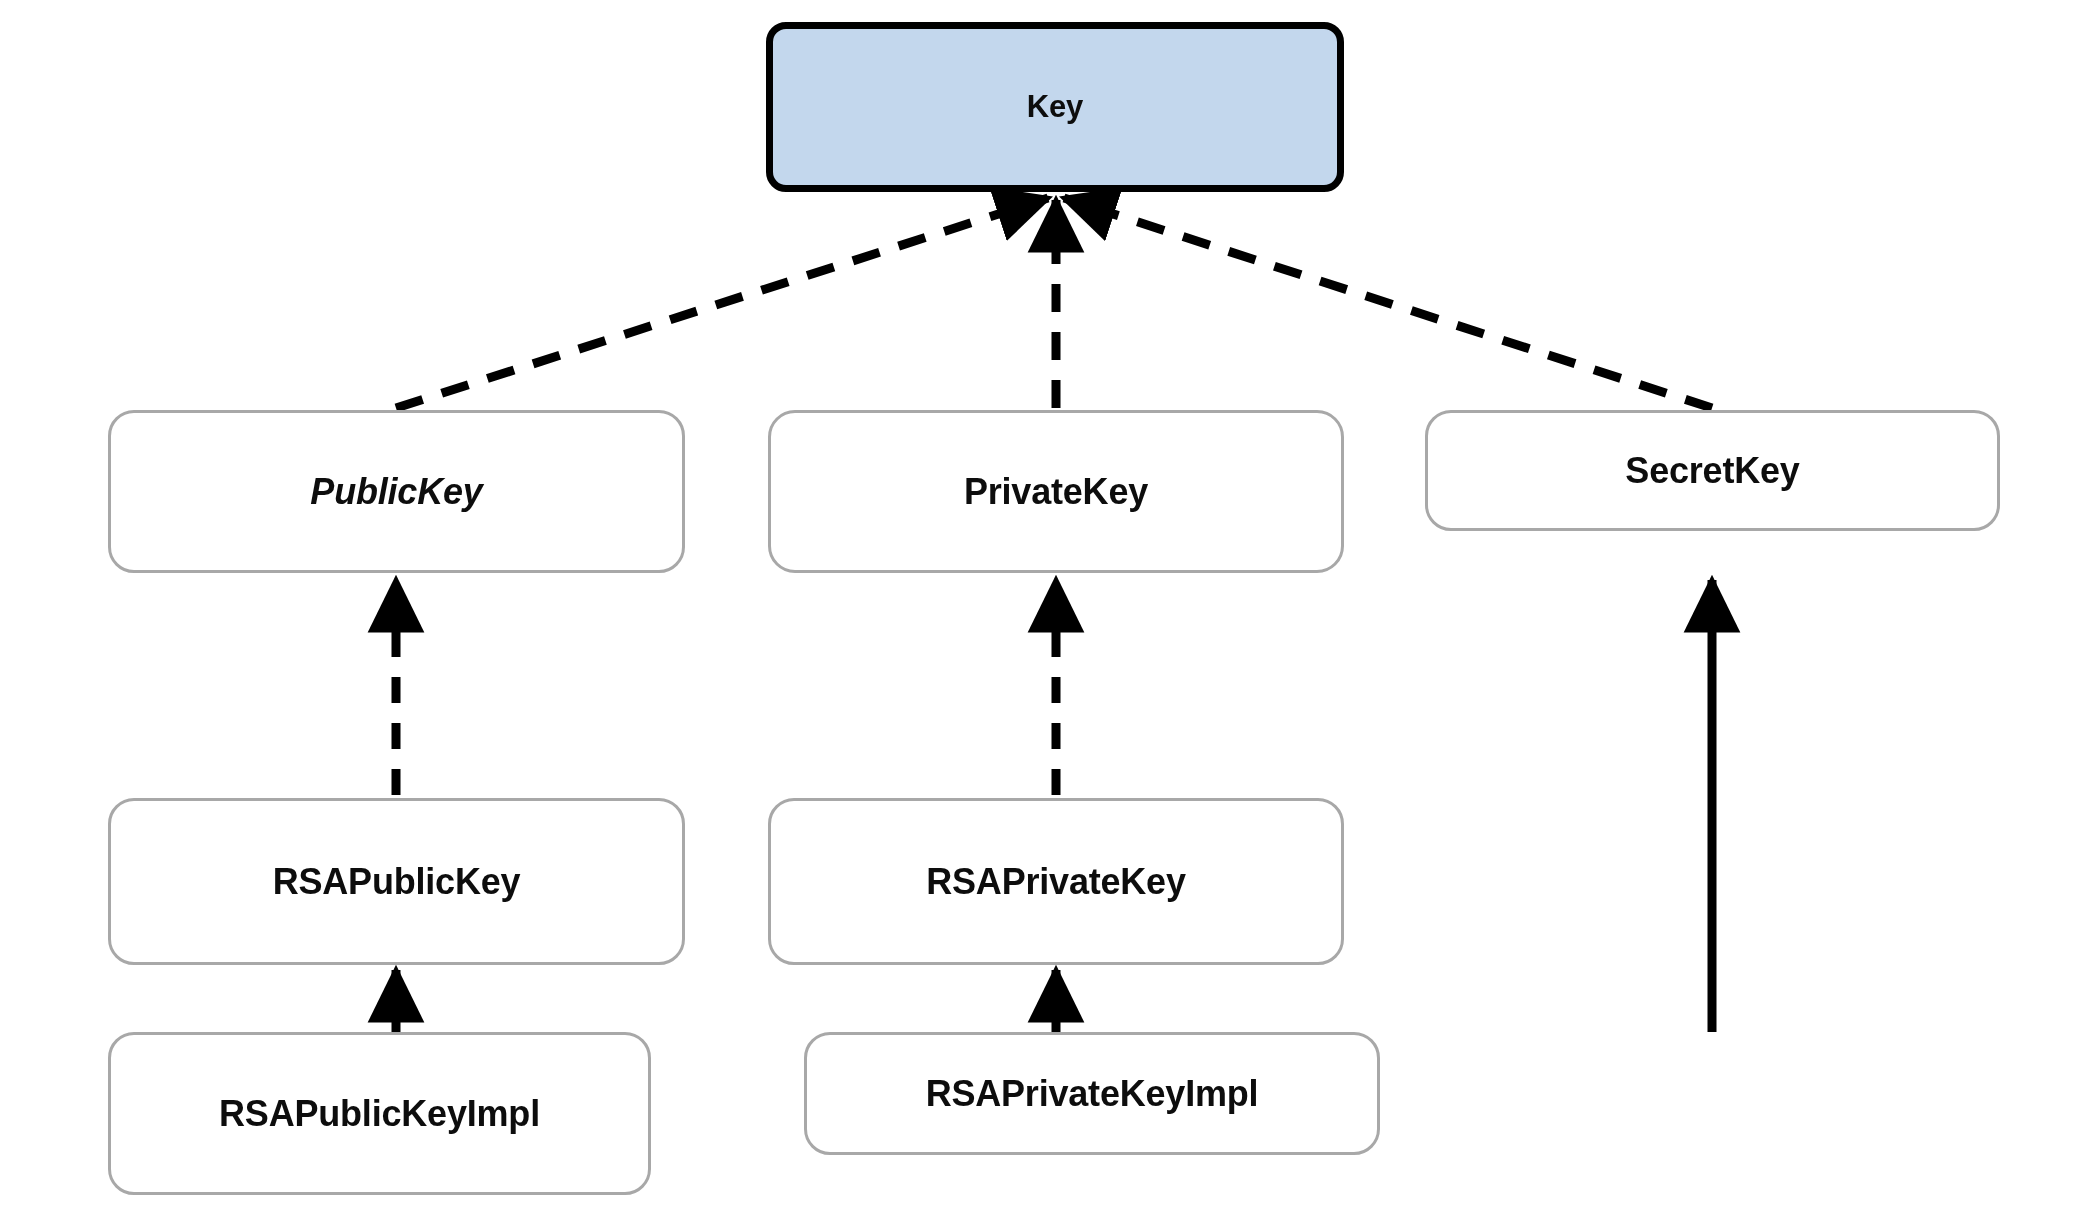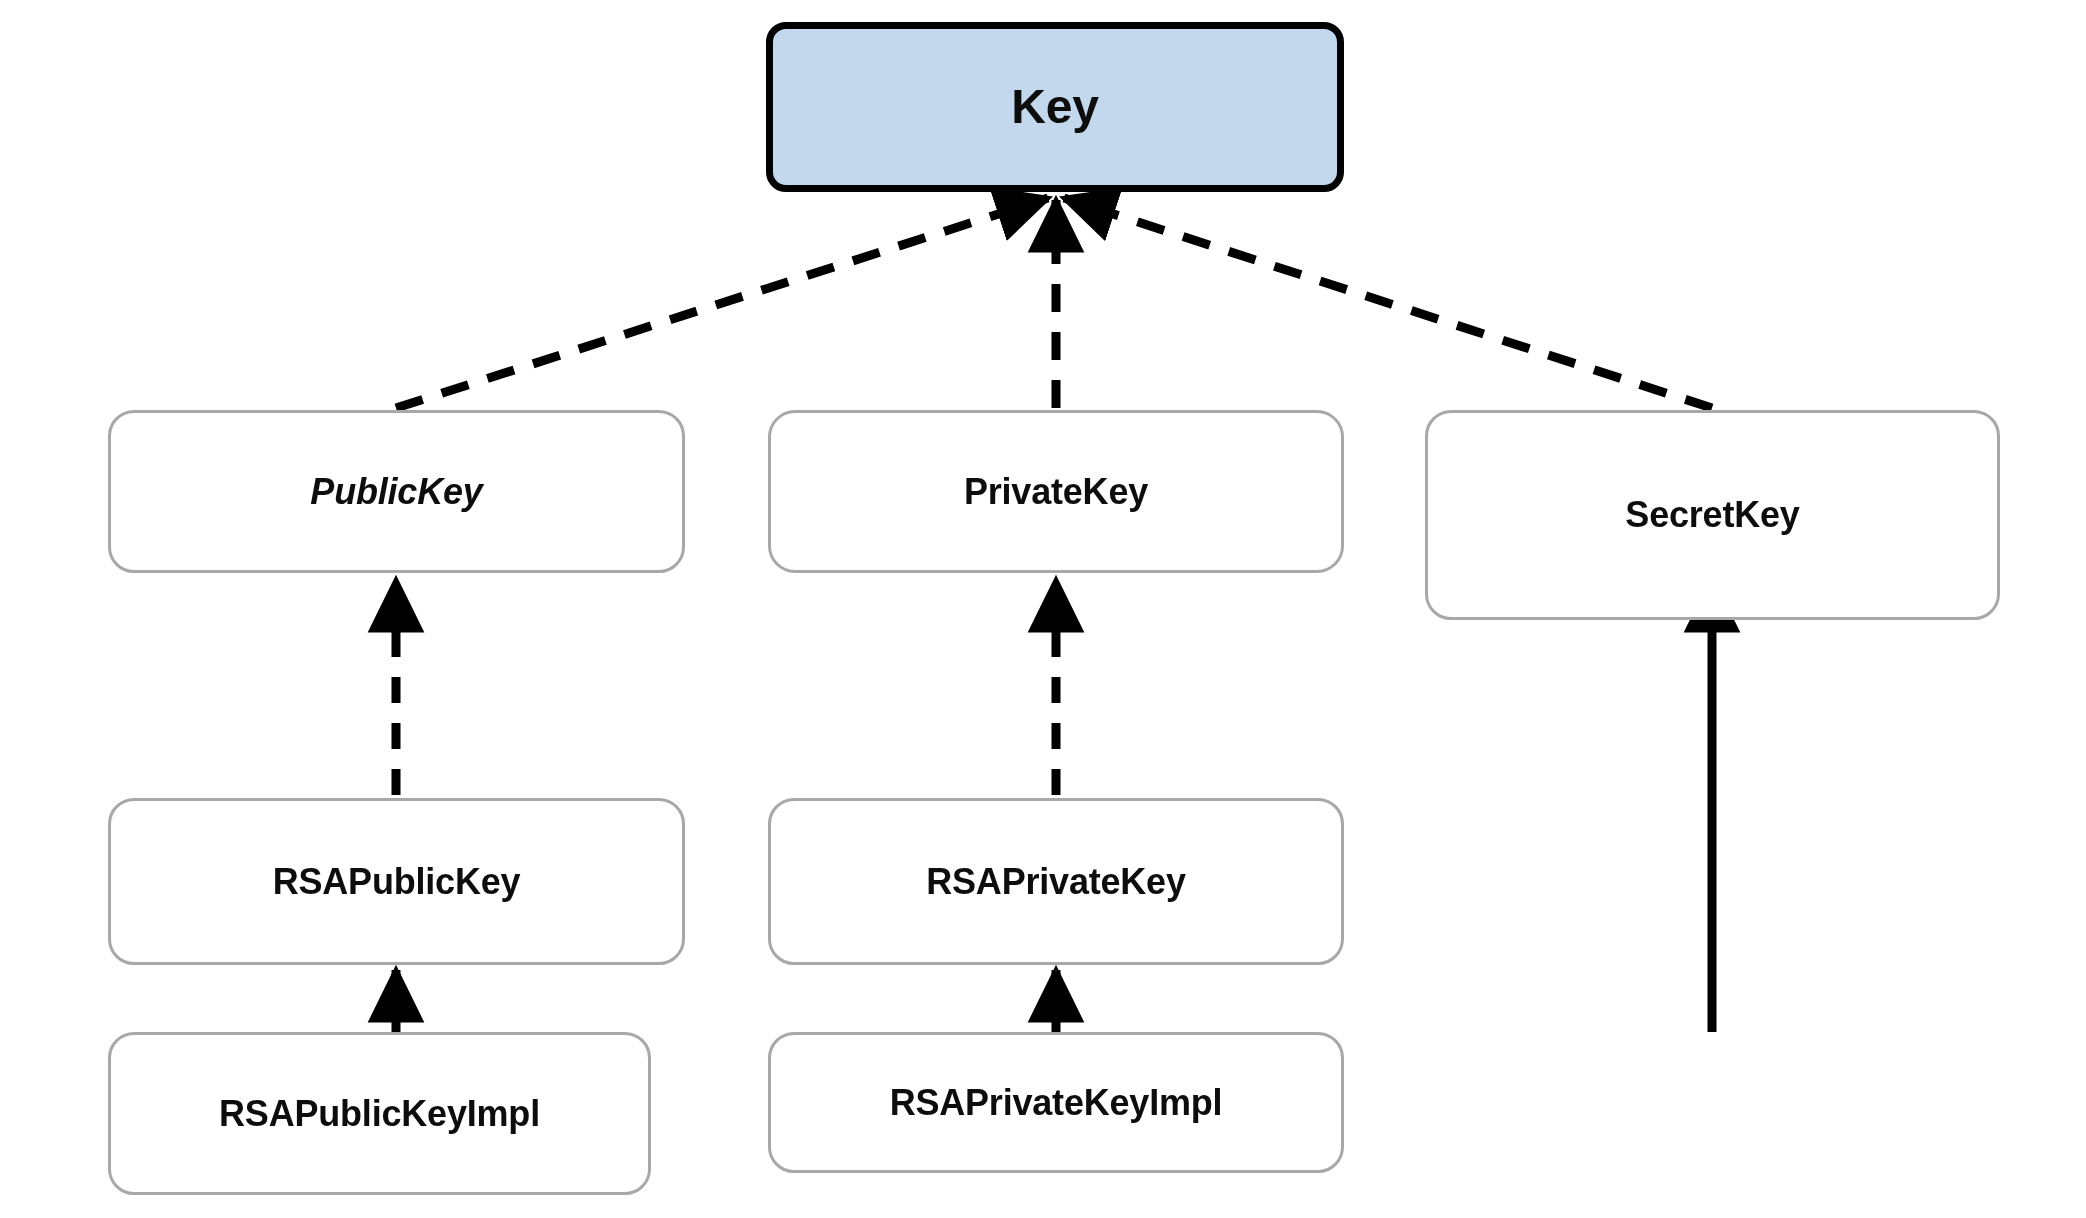--- a/index.html
+++ b/index.html
@@ -46,21 +46,21 @@
     line-height: 1.1;
     white-space: nowrap;
   }
   
   .node.root {
     background: #c3d7ed;
     border: 7px solid #000000;
     border-radius: 20px;
   }
   .node.root .node-label {
-    font-size: 48px;
+    font-size: 31px;
   }
   .node.iface .node-label,
   .node.mid .node-label,
   .node.impl .node-label {
     font-size: 36px;
   }
 </style>
 </head>
 <body>
 
@@ -95,34 +95,34 @@
   </div>
 
   <div class="node iface" style="left:108px; top:410px; width:577px; height:163px;font-style:italic;">
     <span class="node-label">PublicKey</span>
   </div>
 
   <div class="node iface" style="left:768px; top:410px; width:576px; height:163px;border-radius:27px;">
     <span class="node-label">PrivateKey</span>
   </div>
 
-  <div class="node iface" style="left:1425px; top:410px; width:575px; height:210px;">
+  <div class="node iface" style="left:1425px; top:410px; width:575px; height:121px;">
     <span class="node-label">SecretKey</span>
   </div>
 
   <div class="node mid" style="left:108px; top:798px; width:577px; height:167px;">
     <span class="node-label">RSAPublicKey</span>
   </div>
 
   <div class="node mid" style="left:768px; top:798px; width:576px; height:167px;">
     <span class="node-label">RSAPrivateKey</span>
   </div>
 
   <div class="node impl" style="left:108px; top:1032px; width:543px; height:163px;">
     <span class="node-label">RSAPublicKeyImpl</span>
   </div>
 
-  <div class="node impl" style="left:768px; top:1032px; width:576px; height:141px;">
+  <div class="node impl" style="left:804px; top:1032px; width:576px; height:123px;">
     <span class="node-label">RSAPrivateKeyImpl</span>
   </div>
 
 
 </div>
 
 </body></html>

